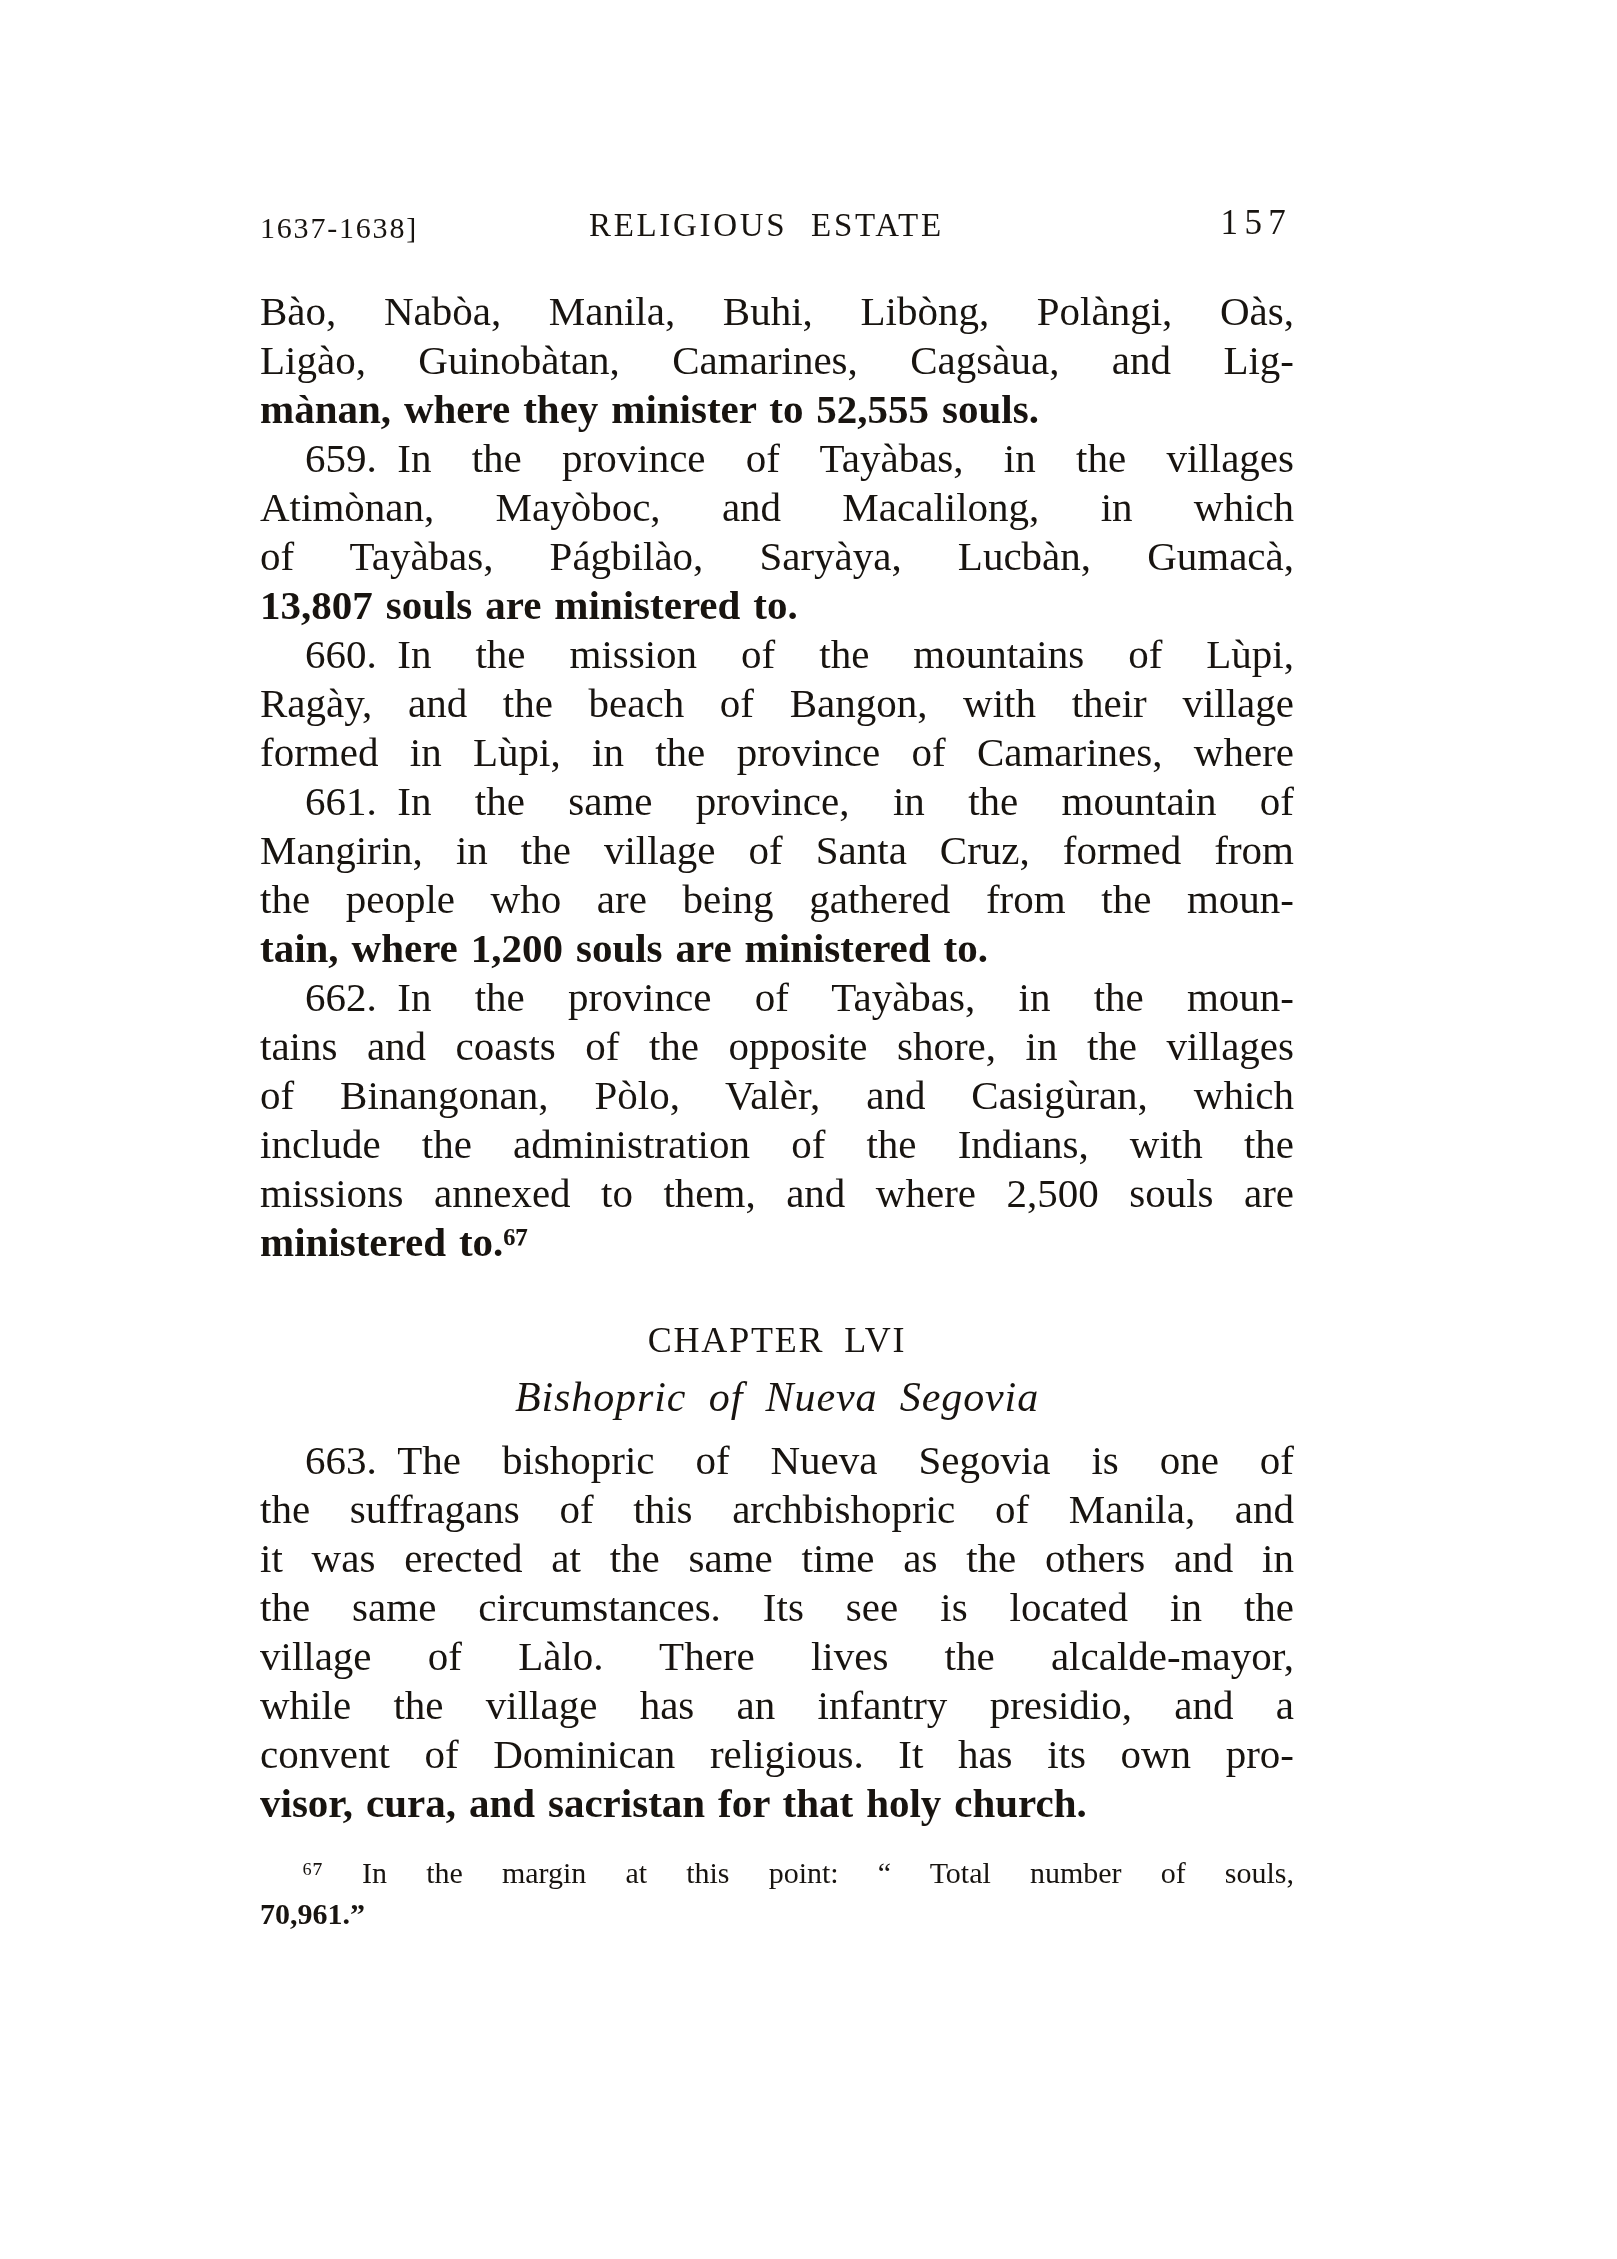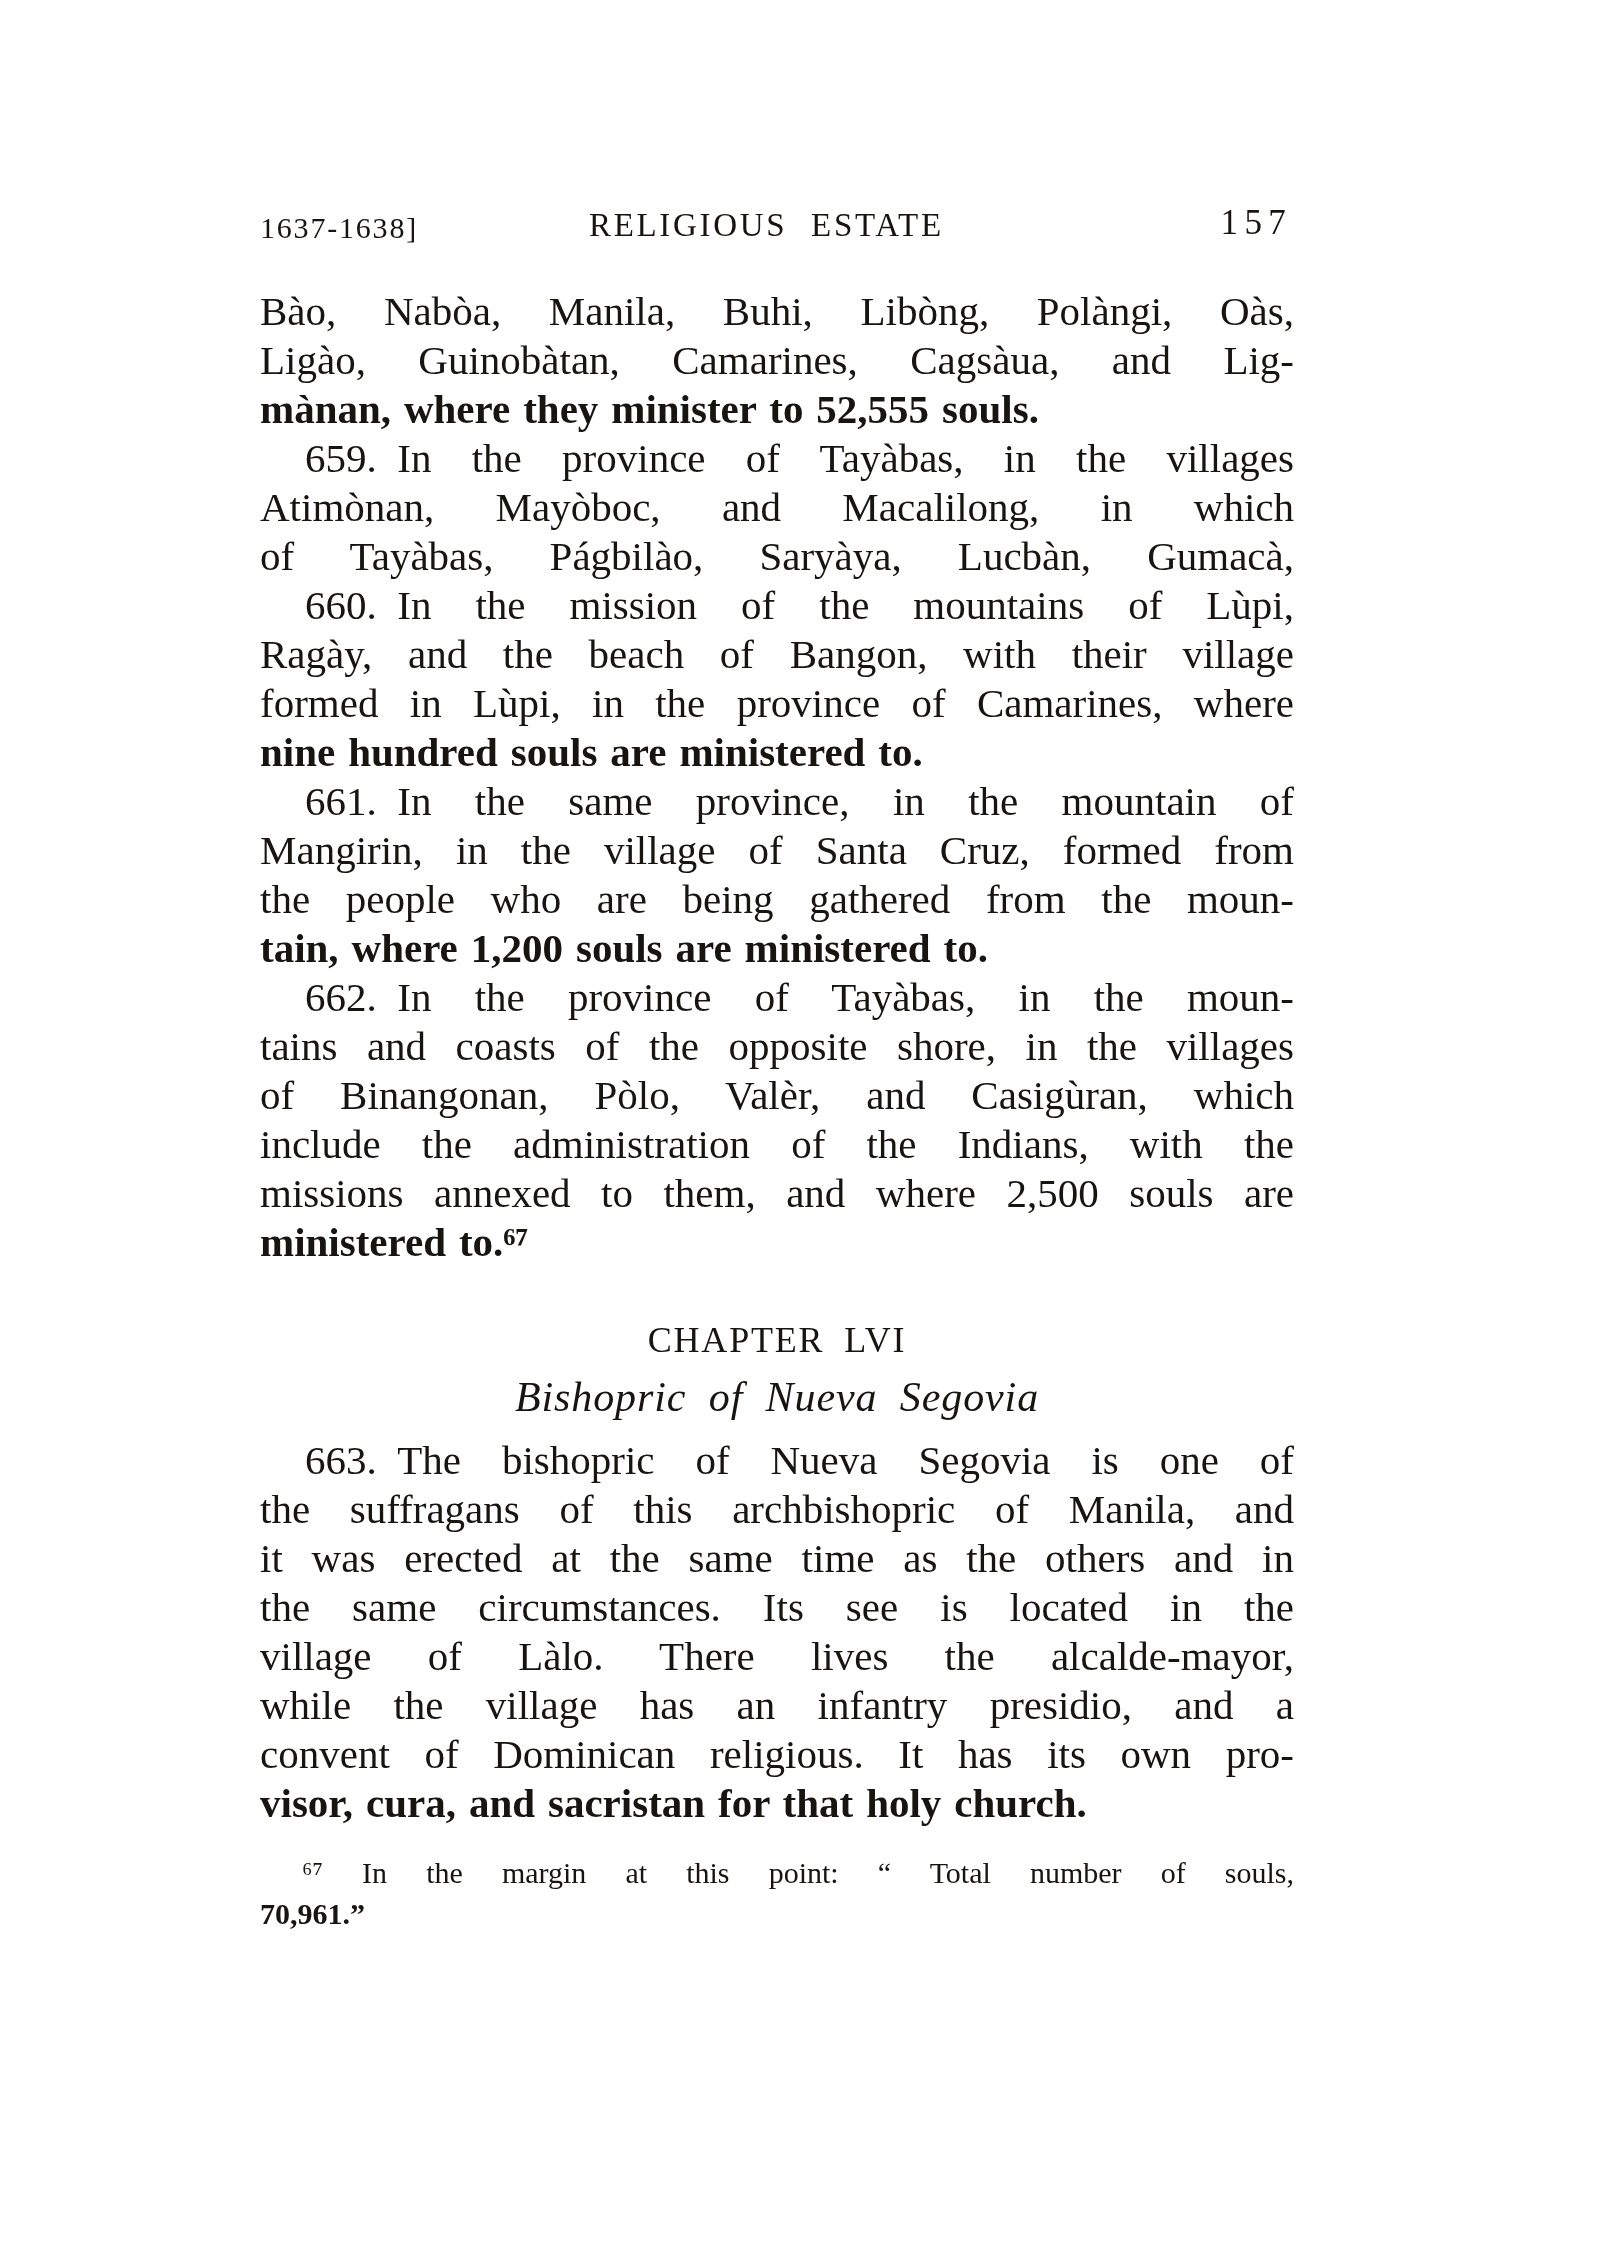--- a/index.html
+++ b/index.html
@@ -119,26 +119,26 @@
     <div class="bodytext">
       <div class="para">
           <div class="line first">Bào, Nabòa, Manila, Buhi, Libòng, Polàngi, Oàs,</div>
           <div class="line">Ligào, Guinobàtan, Camarines, Cagsàua, and Lig-</div>
           <div class="line last">mànan, where they minister to 52,555 souls.</div>
         </div>
       <div class="para indent">
           <div class="line first">659. In the province of Tayàbas, in the villages</div>
           <div class="line">Atimònan, Mayòboc, and Macalilong, in which</div>
           <div class="line">of Tayàbas, Págbilào, Saryàya, Lucbàn, Gumacà,</div>
+          <div class="line last">13,807 souls are ministered to.</div>
         </div>
       <div class="para indent">
           <div class="line first">660. In the mission of the mountains of Lùpi,</div>
           <div class="line">Ragày, and the beach of Bangon, with their village</div>
           <div class="line">formed in Lùpi, in the province of Camarines, where</div>
-          <div class="line last">nine hundred souls are ministered to.</div>
         </div>
       <div class="para indent">
           <div class="line first">661. In the same province, in the mountain of</div>
           <div class="line">Mangirin, in the village of Santa Cruz, formed from</div>
           <div class="line">the people who are being gathered from the moun-</div>
           <div class="line last">tain, where 1,200 souls are ministered to.</div>
         </div>
       <div class="para indent">
           <div class="line first">662. In the province of Tayàbas, in the moun-</div>
           <div class="line">tains and coasts of the opposite shore, in the villages</div>

